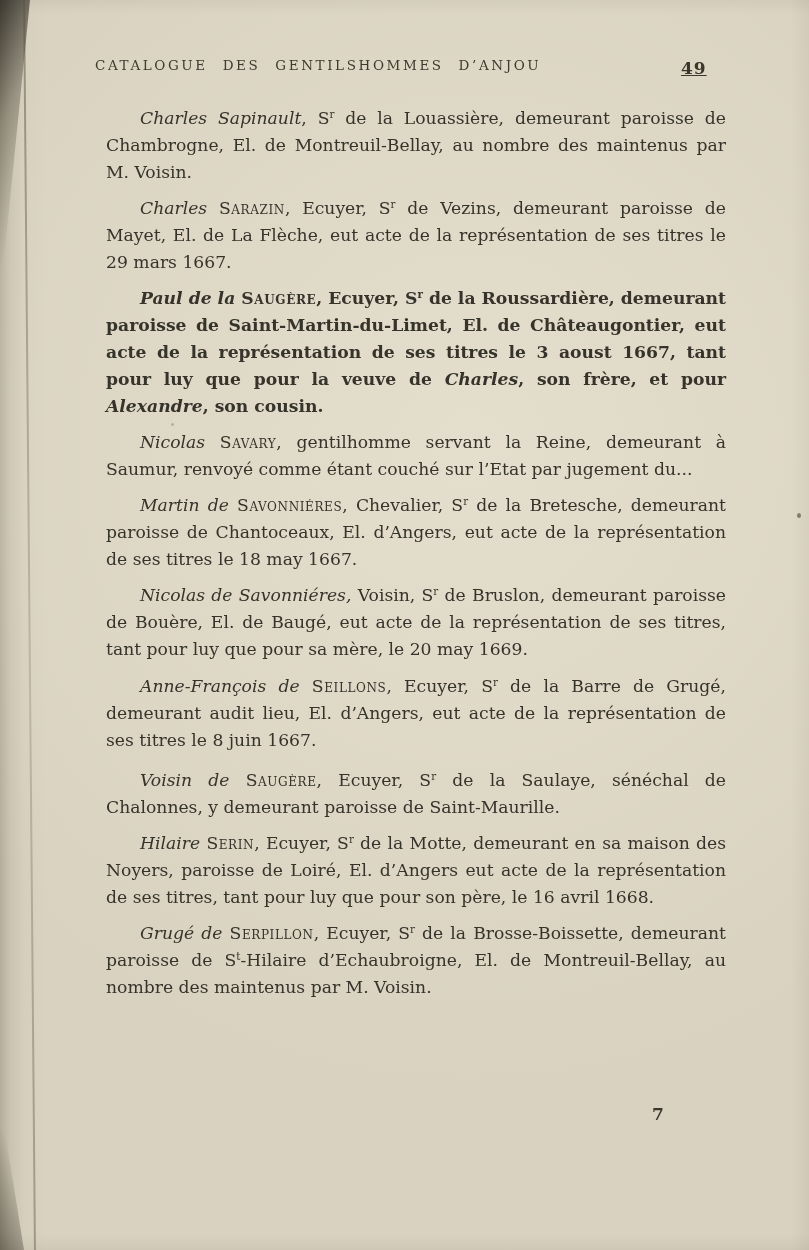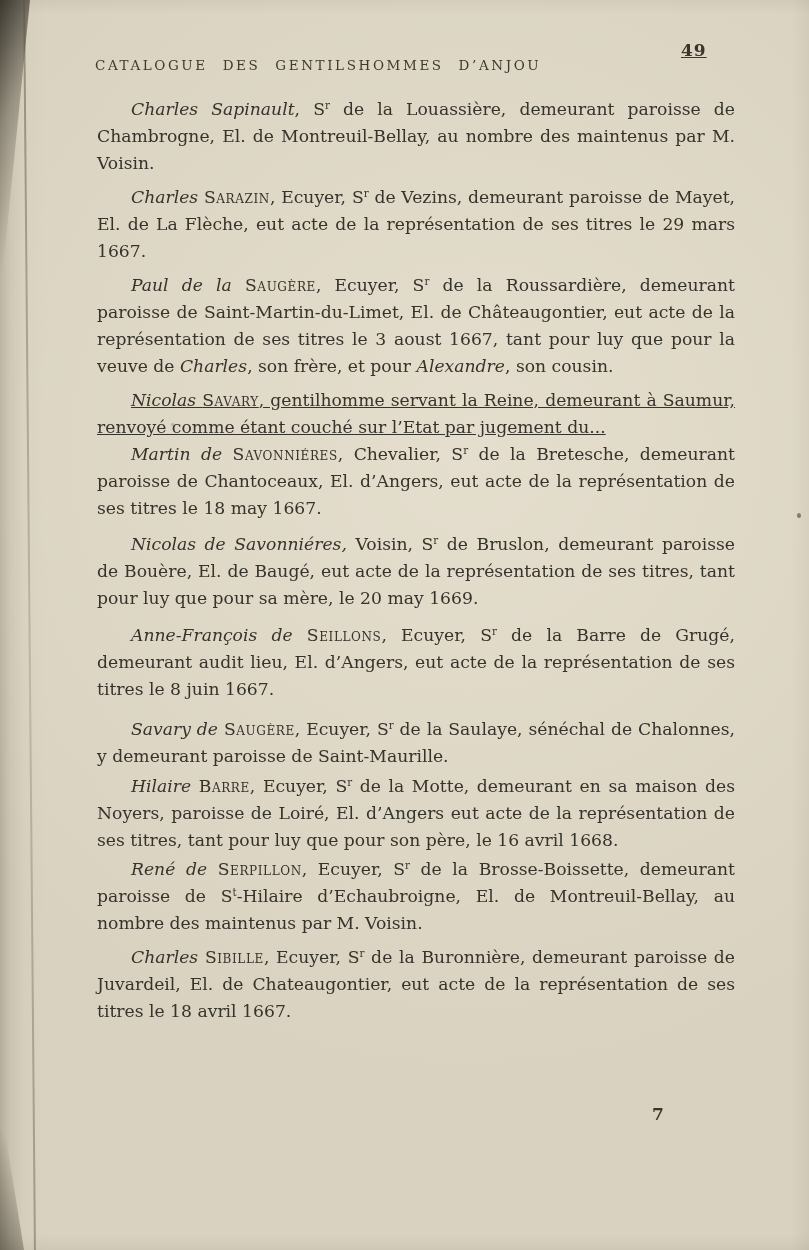--- a/index.html
+++ b/index.html
@@ -37,32 +37,32 @@
   .speck{position:absolute;border-radius:50%;background:rgba(70,64,52,0.6);}
   .speck.s1{left:797px;top:513px;width:4px;height:5px;}
   .speck.s2{left:171px;top:423px;width:3px;height:3px;opacity:.45;}
   .running-header{
     position:absolute;top:57px;left:95px;width:626px;
     text-align:left;
     font-size:13.5px;letter-spacing:2.6px;word-spacing:8px;
     color:#3e3a30;
   }
   .page-number{
-    position:absolute;top:40px;left:681px;
+    position:absolute;top:58px;left:681px;
     font-size:17px;font-weight:bold;letter-spacing:1px;color:#3a362c;text-decoration:underline;
   }
   #entries{
     position:absolute;left:97px;top:96px;width:638px;
     font-size:17.2px;line-height:27px;text-align:justify;
     color:#36332b;
   }
-  #entries p{margin:0;text-indent:34px;}
+  #entries p{margin:9px;text-indent:34px;}
   #entries p:nth-child(2){margin-top:7px;}
-  #entries p:nth-child(3){margin-top:7px;}
-  #entries p:nth-child(4){margin-top:7px;text-decoration:underline;}
+  #entries p:nth-child(3){margin-top:7px;font-weight:bold;}
+  #entries p:nth-child(4){margin-top:7px;}
   #entries p:nth-child(5){margin-top:0px;}
   #entries p:nth-child(6){margin-top:9px;}
   #entries p:nth-child(7){margin-top:10px;}
   #entries p:nth-child(8){margin-top:13px;}
   #entries p:nth-child(9){margin-top:3px;}
   #entries p:nth-child(10){margin-top:2px;}
   #entries p:nth-child(11){margin-top:7px;}
   #entries p:nth-child(12){margin-top:8px;}
   .seg-italic{font-style:italic;}
   .seg-smallcaps{font-variant:small-caps;letter-spacing:0.6px;}
@@ -88,20 +88,19 @@
   <div class="page-number">49</div>
 
   <div id="entries">
       <p><span class="seg-italic">Charles Sapinault</span><span class="seg-roman">, S</span><sup class="seg-sup">r</sup><span class="seg-roman"> de la Louassière, demeurant paroisse de Chambrogne, El. de Montreuil-Bellay, au nombre des maintenus par M. Voisin.</span></p>
       <p><span class="seg-italic">Charles </span><span class="seg-smallcaps">Sarazin</span><span class="seg-roman">, Ecuyer, S</span><sup class="seg-sup">r</sup><span class="seg-roman"> de Vezins, demeurant paroisse de Mayet, El. de La Flèche, eut acte de la représentation de ses titres le 29 mars 1667.</span></p>
       <p><span class="seg-italic">Paul de la </span><span class="seg-smallcaps">Saugère</span><span class="seg-roman">, Ecuyer, S</span><sup class="seg-sup">r</sup><span class="seg-roman"> de la Roussardière, demeurant paroisse de Saint-Martin-du-Limet, El. de Châteaugontier, eut acte de la représentation de ses titres le 3 aoust 1667, tant pour luy que pour la veuve de </span><span class="seg-italic">Charles</span><span class="seg-roman">, son frère, et pour </span><span class="seg-italic">Alexandre</span><span class="seg-roman">, son cousin.</span></p>
       <p><span class="seg-italic">Nicolas </span><span class="seg-smallcaps">Savary</span><span class="seg-roman">, gentilhomme servant la Reine, demeurant à Saumur, renvoyé comme étant couché sur l’Etat par jugement du...</span></p>
       <p><span class="seg-italic">Martin de </span><span class="seg-smallcaps">Savonniéres</span><span class="seg-roman">, Chevalier, S</span><sup class="seg-sup">r</sup><span class="seg-roman"> de la Bretesche, demeurant paroisse de Chantoceaux, El. d’Angers, eut acte de la représentation de ses titres le 18 may 1667.</span></p>
       <p><span class="seg-italic">Nicolas de Savonniéres,</span><span class="seg-roman"> Voisin, S</span><sup class="seg-sup">r</sup><span class="seg-roman"> de Bruslon, demeurant paroisse de Bouère, El. de Baugé, eut acte de la représentation de ses titres, tant pour luy que pour sa mère, le 20 may 1669.</span></p>
       <p><span class="seg-italic">Anne-François de </span><span class="seg-smallcaps">Seillons</span><span class="seg-roman">, Ecuyer, S</span><sup class="seg-sup">r</sup><span class="seg-roman"> de la Barre de Grugé, demeurant audit lieu, El. d’Angers, eut acte de la représentation de ses titres le 8 juin 1667.</span></p>
-      <p><span class="seg-italic">Savary de </span><span class="seg-smallcaps">Saugère</span><span class="seg-roman">, Ecuyer, S</span><sup class="seg-sup">r</sup><span class="seg-roman"> de la Saulaye, sénéchal de Chalonnes, y demeurant paroisse de Saint-Maurille.</span></p>
-      <p><span class="seg-italic">Hilaire </span><span class="seg-smallcaps">Barre</span><span class="seg-roman">, Ecuyer, S</span><sup class="seg-sup">r</sup><span class="seg-roman"> de la Motte, demeurant en sa maison des Noyers, paroisse de Loiré, El. d’Angers eut acte de la représentation de ses titres, tant pour luy que pour son père, le 16 avril 1668.</span></p>
-      <p><span class="seg-italic">René de </span><span class="seg-smallcaps">Serpillon</span><span class="seg-roman">, Ecuyer, S</span><sup class="seg-sup">r</sup><span class="seg-roman"> de la Brosse-Boissette, demeurant paroisse de S</span><sup class="seg-sup">t</sup><span class="seg-roman">-Hilaire d’Echaubroigne, El. de Montreuil-Bellay, au nombre des maintenus par M. Voisin.</span></p>
-      <p><span class="seg-italic">Charles </span><span class="seg-smallcaps">Sibille</span><span class="seg-roman">, Ecuyer, S</span><sup class="seg-sup">r</sup><span class="seg-roman"> de la Buronnière, demeurant paroisse de Juvardeil, El. de Chateaugontier, eut acte de la représentation de ses titres le 18 avril 1667.</span></p>
+      <p><span class="seg-italic">Voisin de </span><span class="seg-smallcaps">Saugère</span><span class="seg-roman">, Ecuyer, S</span><sup class="seg-sup">r</sup><span class="seg-roman"> de la Saulaye, sénéchal de Chalonnes, y demeurant paroisse de Saint-Maurille.</span></p>
+      <p><span class="seg-italic">Hilaire </span><span class="seg-smallcaps">Serin</span><span class="seg-roman">, Ecuyer, S</span><sup class="seg-sup">r</sup><span class="seg-roman"> de la Motte, demeurant en sa maison des Noyers, paroisse de Loiré, El. d’Angers eut acte de la représentation de ses titres, tant pour luy que pour son père, le 16 avril 1668.</span></p>
+      <p><span class="seg-italic">Grugé de </span><span class="seg-smallcaps">Serpillon</span><span class="seg-roman">, Ecuyer, S</span><sup class="seg-sup">r</sup><span class="seg-roman"> de la Brosse-Boissette, demeurant paroisse de S</span><sup class="seg-sup">t</sup><span class="seg-roman">-Hilaire d’Echaubroigne, El. de Montreuil-Bellay, au nombre des maintenus par M. Voisin.</span></p>
     </div>
 
   <div class="signature">7</div>
 </div>
 
 </body></html>

